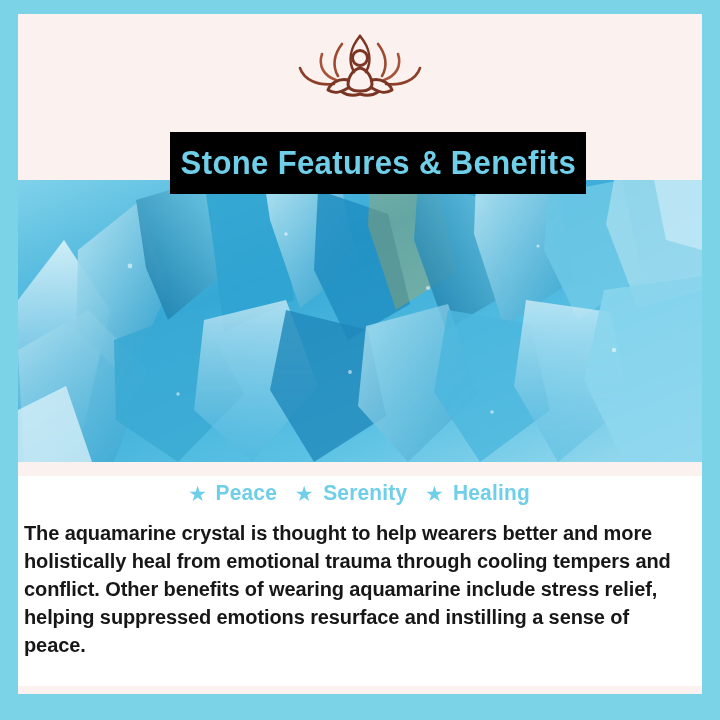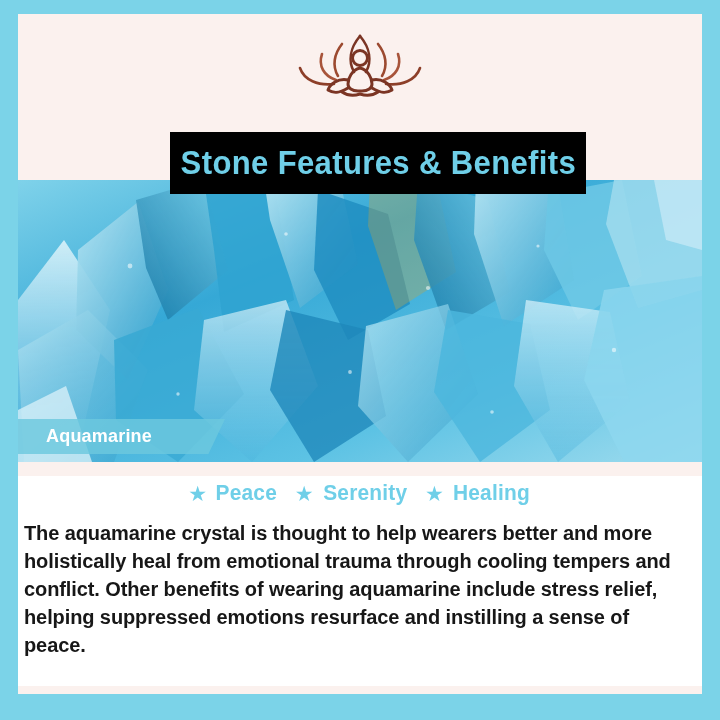--- a/index.html
+++ b/index.html
@@ -214,23 +214,20 @@
           <circle cx="112" cy="86" r="2.4"></circle>
             <circle cx="268" cy="54" r="1.8"></circle>
           <circle cx="410" cy="108" r="2.1"></circle>
             <circle cx="520" cy="66" r="1.6"></circle>
           <circle cx="332" cy="192" r="1.9"></circle>
             <circle cx="596" cy="170" r="2.2"></circle>
           <circle cx="160" cy="214" r="1.7"></circle>
             <circle cx="474" cy="232" r="1.8"></circle>
         </g>
       </svg>
-      <div class="stone-banner">
-        <span class="stone-name">Aquamarine</span>
-      </div>
     </div>
 
     <div class="content">
       <div class="content-strip"></div>
 
       <div class="benefits">
         <div class="benefit">
           <span class="star">★</span>
           <span class="blabel">Peace</span>
         </div>

